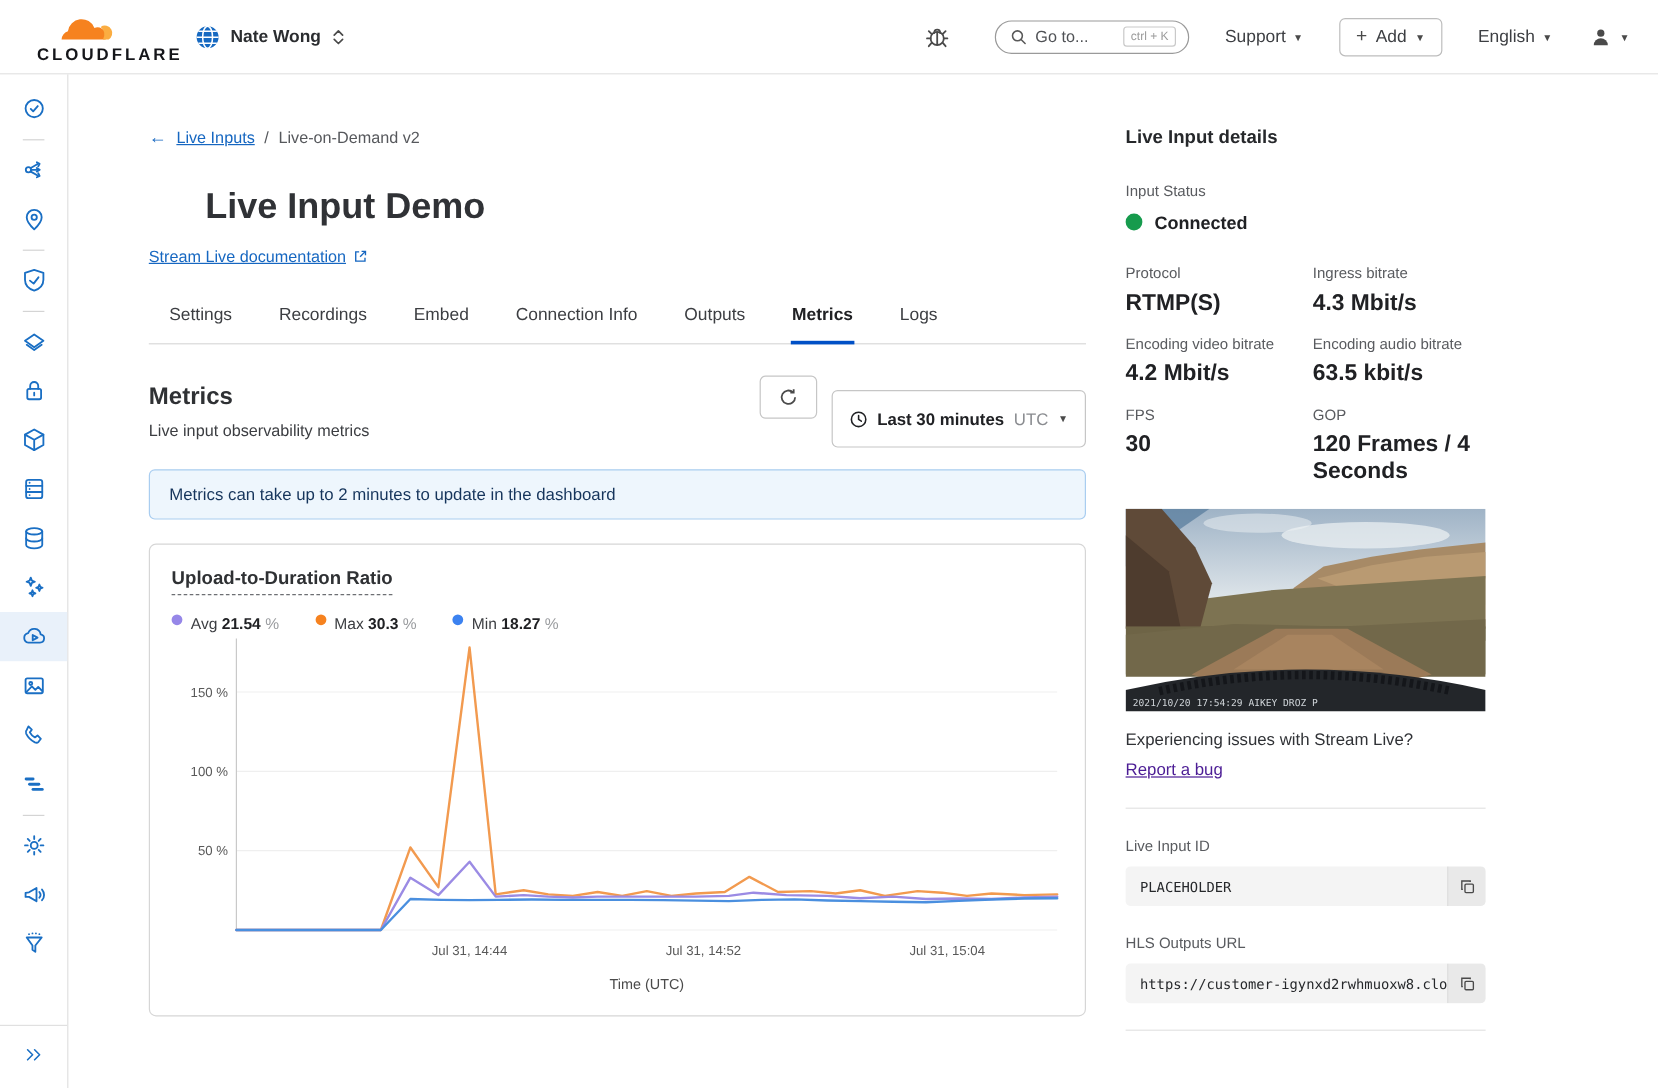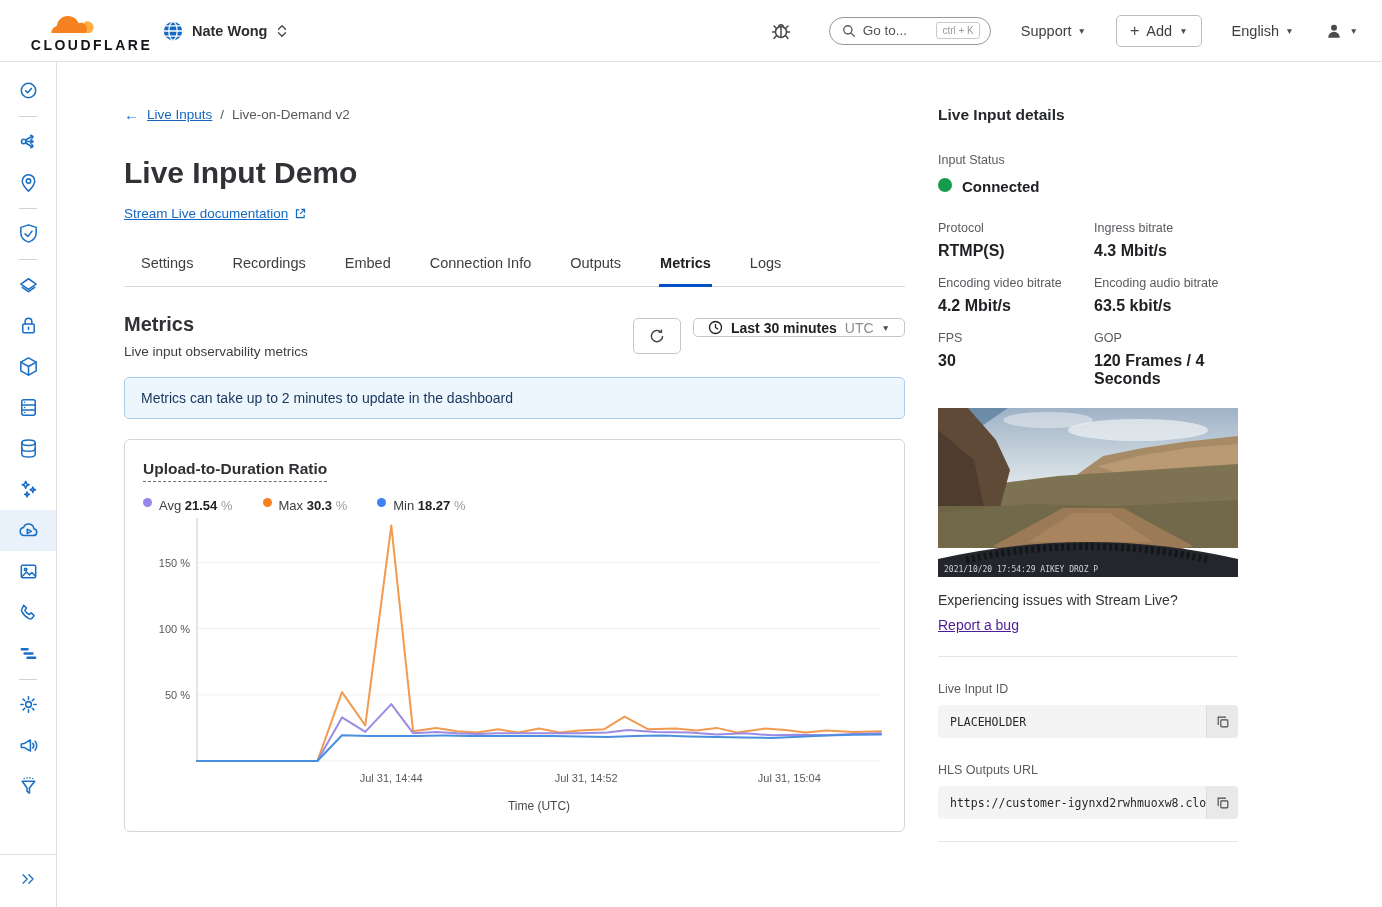--- a/index.html
+++ b/index.html
@@ -40,38 +40,38 @@
 
   .page { flex:1; display:flex; padding:44px 0 0 67px; }
   .main-col { width:781px; }
   .aside-col { width:300px; margin-left:33px; }
 
   
   .breadcrumb { display:flex; align-items:center; gap:8px; font-size:13.5px; }
   .back-arrow { color:#1667c1; font-size:15px; }
   .crumb-link { color:#1667c1; text-decoration:underline; cursor:pointer; }
   .crumb-rest { color:#56585c; }
-  h1.page-title { font-size:30px; font-weight:600; color:#303236; margin-top:33px; }
+  h1.page-title { font-size:30px; font-weight:600; color:#303236; margin-top:33px;margin-left:47px; }
   .doc-link-row { margin-top:16px; display:flex; align-items:center; gap:6px; }
   .doc-link { color:#1667c1; font-size:13.5px; text-decoration:underline; cursor:pointer; }
 
   
   .tabs { margin-top:28px; display:flex; gap:37px; border-bottom:1px solid #d9d9d9; padding:0 16px; }
   .tab { font-size:14.5px; color:#3c3e42; padding:6px 1px 13px; cursor:pointer; border-bottom:3px solid transparent; margin-bottom:-1px; }
   .tab.active { font-weight:700; color:#202124; border-bottom-color:#0050c6; }
 
   
   .section-head { margin-top:26px; display:flex; justify-content:space-between; align-items:center; }
   .section-head h2 { font-size:20px; font-weight:700; color:#2f3134; }
   .section-head p { font-size:13.5px; color:#3c3e42; margin-top:8px; }
   .controls { display:flex; gap:12px; }
   .icon-btn { width:48px; height:36px; border:1px solid #c6c6c6; border-radius:5px; background:#fff;
     display:flex; align-items:center; justify-content:center; cursor:pointer; }
-  .range-btn { height:19px; border:1px solid #c6c6c6; border-radius:5px; background:#fff; padding:0 14px;
-    display:flex; align-items:center; gap:8px; cursor:pointer; font-size:14px; }
+  .range-btn { height:48px; border:1px solid #c6c6c6; border-radius:5px; background:#fff; padding:0 14px;
+    display:flex; align-items:center; gap:8px; cursor:pointer; font-size:14px;margin-top:12px; }
   .range-btn .bold { font-weight:700; color:#202124; }
   .range-btn .tz { color:#8a8c90; }
 
   
   .banner { margin-top:18px; background:#eef6fd; border:1px solid #a9cdf0; border-radius:5px;
     padding:12px 16px; font-size:14px; color:#16355c; }
 
   
   .chart-card { margin-top:20px; border:1px solid #d6d6d6; border-radius:6px; padding:20px 14px 10px 18px; }
   .chart-title { display:inline-block; font-size:15.5px; font-weight:700; color:#2f3134;
@@ -83,21 +83,21 @@
   .legend .unit { color:#9a9c9f; }
 
   
   .aside-col h3 { font-size:15.5px; font-weight:700; color:#26282b; }
   .field-label { font-size:12.5px; color:#595b5f; }
   .status-row { display:flex; gap:10px; margin-top:10px; }
   .status-dot { width:14px; height:14px; border-radius:50%; }
   .status-text { font-size:15px; font-weight:700; color:#202124; }
   .detail-grid { display:grid; grid-template-columns:1fr 1fr; gap:16px 12px; margin-top:26px; }
   .detail-grid .cell .field-label { display:block; margin-bottom:7px; }
-  .detail-grid .cell .val { font-size:16px; font-weight:700; color:#202124; }
+  .detail-grid .cell .val { font-size:19px; font-weight:700; color:#202124; }
   .preview { margin-top:20px; width:300px; height:169px; display:block; }
   .issue-q { margin-top:15px; font-size:14px; color:#303236; }
   .report-link { display:inline-block; margin-top:9px; font-size:14px; color:#4c1d95;
     text-decoration:underline; cursor:pointer; }
   .aside-col hr { border:none; border-top:1px solid #e3e3e3; margin:22px 0; }
   .copy-field { margin-top:8px; display:flex; align-items:stretch; height:33px; border-radius:4px;
     overflow:hidden; background:#f4f4f4; }
   .copy-field .txt { flex:1; display:flex; align-items:center; padding:0 12px;
     font-family:"DejaVu Sans Mono","Liberation Mono",monospace; font-size:11.5px; color:#26282b;
     white-space:nowrap; overflow:hidden; }

